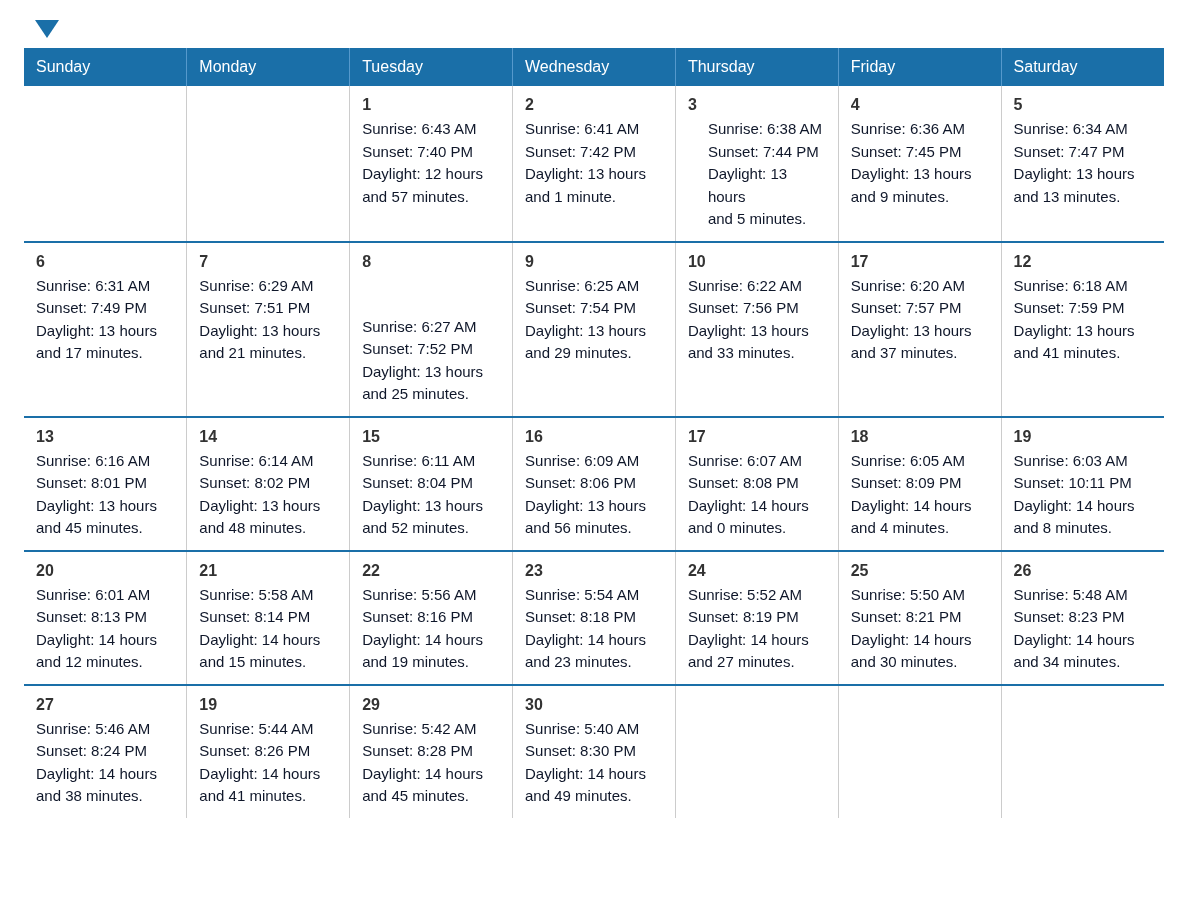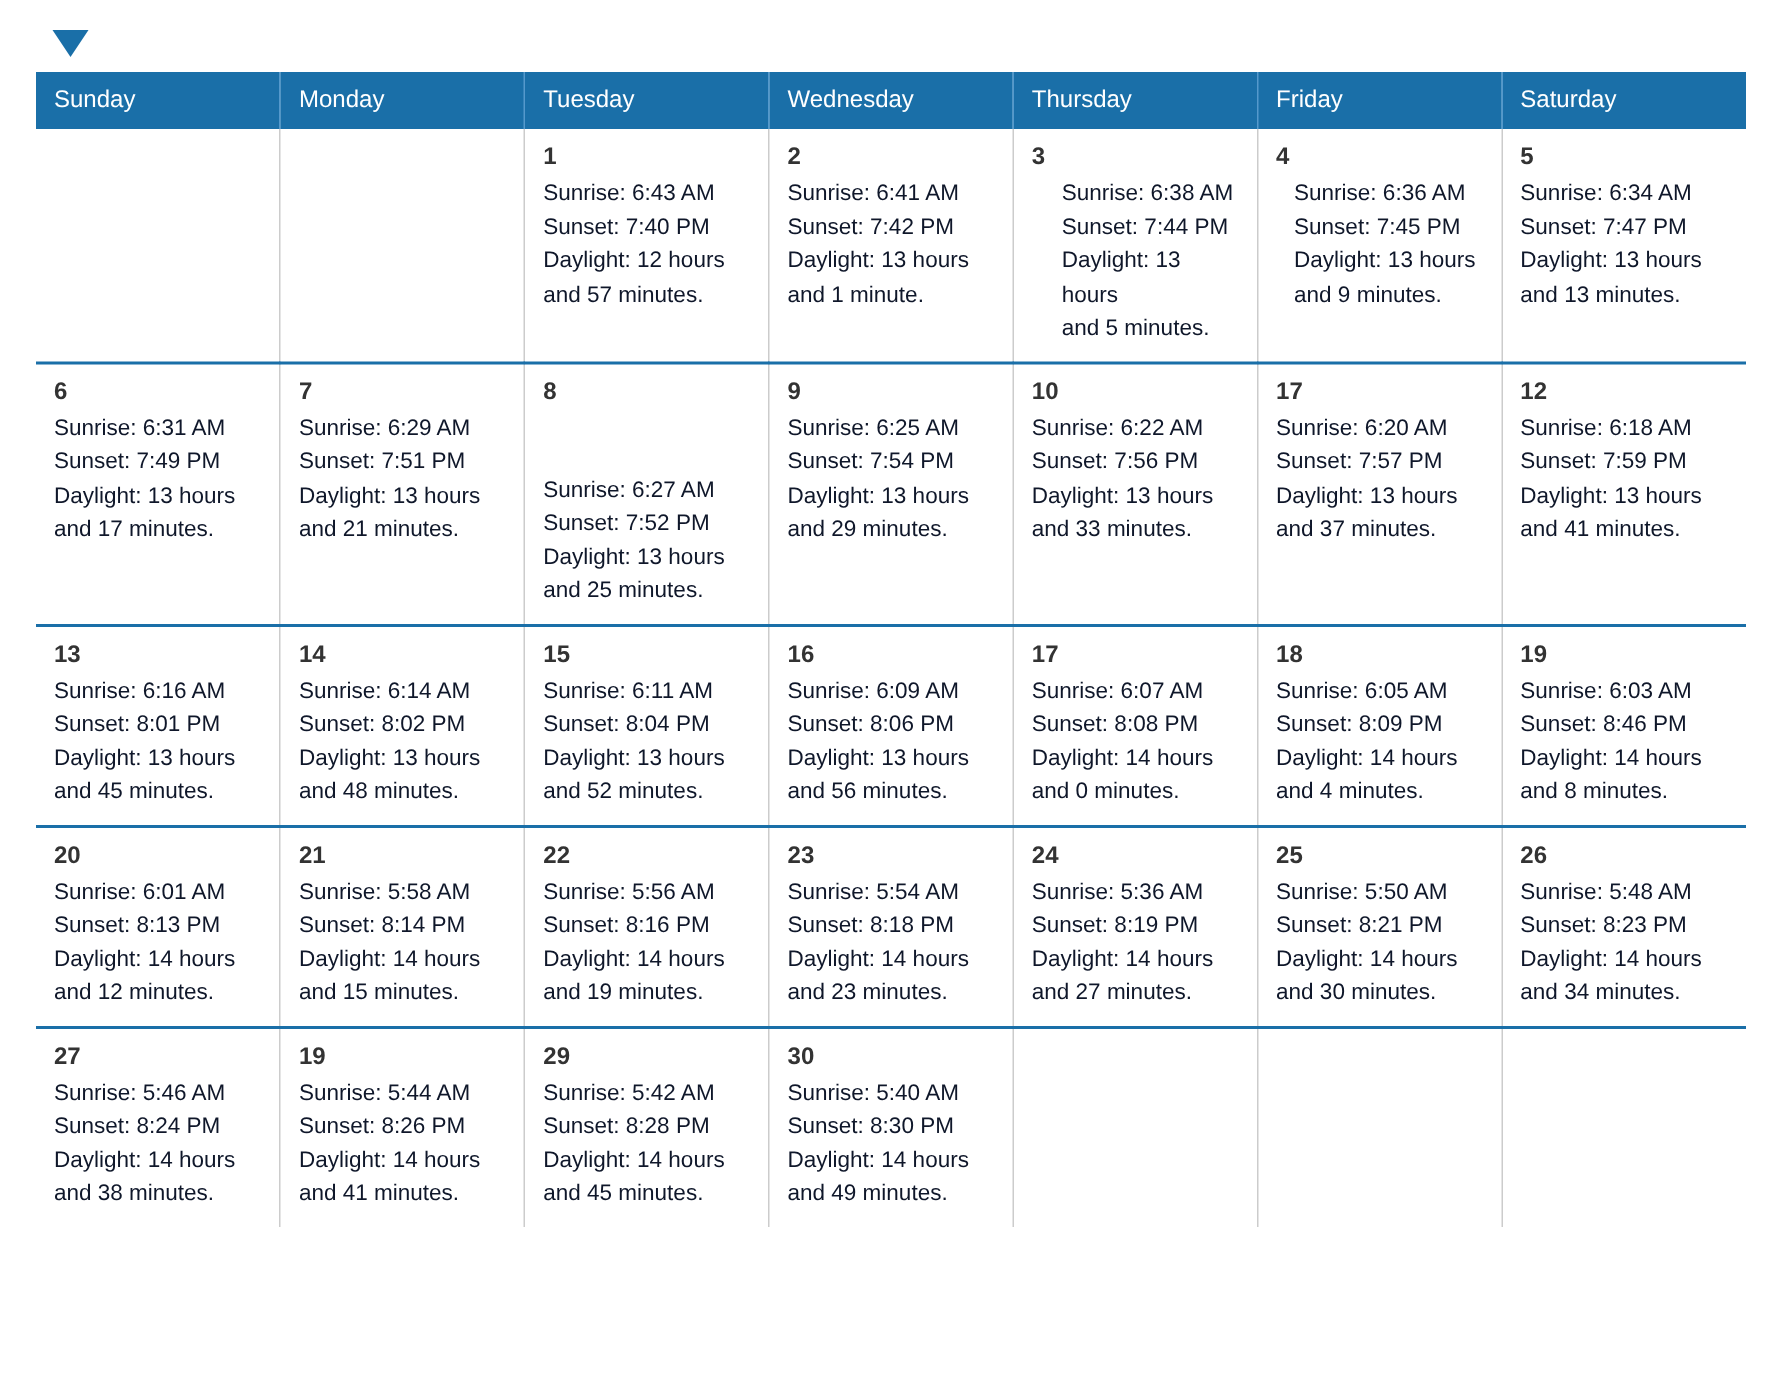--- a/index.html
+++ b/index.html
@@ -155,21 +155,21 @@
           </td>
           <td>
             <span class="day-number">3</span>
             <div class="day-info" style="white-space: pre-line; margin-left: 20px;">Sunrise: 6:38 AM
 Sunset: 7:44 PM
 Daylight: 13 hours
 and 5 minutes.</div>
           </td>
           <td>
             <span class="day-number">4</span>
-            <div class="day-info" style="white-space: pre-line; margin-left: 12px;">Sunrise: 6:36 AM
+            <div class="day-info" style="white-space: pre-line;">Sunrise: 6:36 AM
 Sunset: 7:45 PM
 Daylight: 13 hours
 and 9 minutes.</div>
           </td>
           <td>
             <span class="day-number">5</span>
             <div class="day-info" style="white-space: pre-line;">Sunrise: 6:34 AM
 Sunset: 7:47 PM
 Daylight: 13 hours
 and 13 minutes.</div>
@@ -265,21 +265,21 @@
           <td>
             <span class="day-number">18</span>
             <div class="day-info" style="white-space: pre-line;">Sunrise: 6:05 AM
 Sunset: 8:09 PM
 Daylight: 14 hours
 and 4 minutes.</div>
           </td>
           <td>
             <span class="day-number">19</span>
             <div class="day-info" style="white-space: pre-line;">Sunrise: 6:03 AM
-Sunset: 8:46 PM
+Sunset: 10:11 PM
 Daylight: 14 hours
 and 8 minutes.</div>
           </td>
         </tr>
         <tr>
           <td>
             <span class="day-number">20</span>
             <div class="day-info" style="white-space: pre-line;">Sunrise: 6:01 AM
 Sunset: 8:13 PM
 Daylight: 14 hours
@@ -301,21 +301,21 @@
           </td>
           <td>
             <span class="day-number">23</span>
             <div class="day-info" style="white-space: pre-line;">Sunrise: 5:54 AM
 Sunset: 8:18 PM
 Daylight: 14 hours
 and 23 minutes.</div>
           </td>
           <td>
             <span class="day-number">24</span>
-            <div class="day-info" style="white-space: pre-line;">Sunrise: 5:36 AM
+            <div class="day-info" style="white-space: pre-line;">Sunrise: 5:52 AM
 Sunset: 8:19 PM
 Daylight: 14 hours
 and 27 minutes.</div>
           </td>
           <td>
             <span class="day-number">25</span>
             <div class="day-info" style="white-space: pre-line;">Sunrise: 5:50 AM
 Sunset: 8:21 PM
 Daylight: 14 hours
 and 30 minutes.</div>

